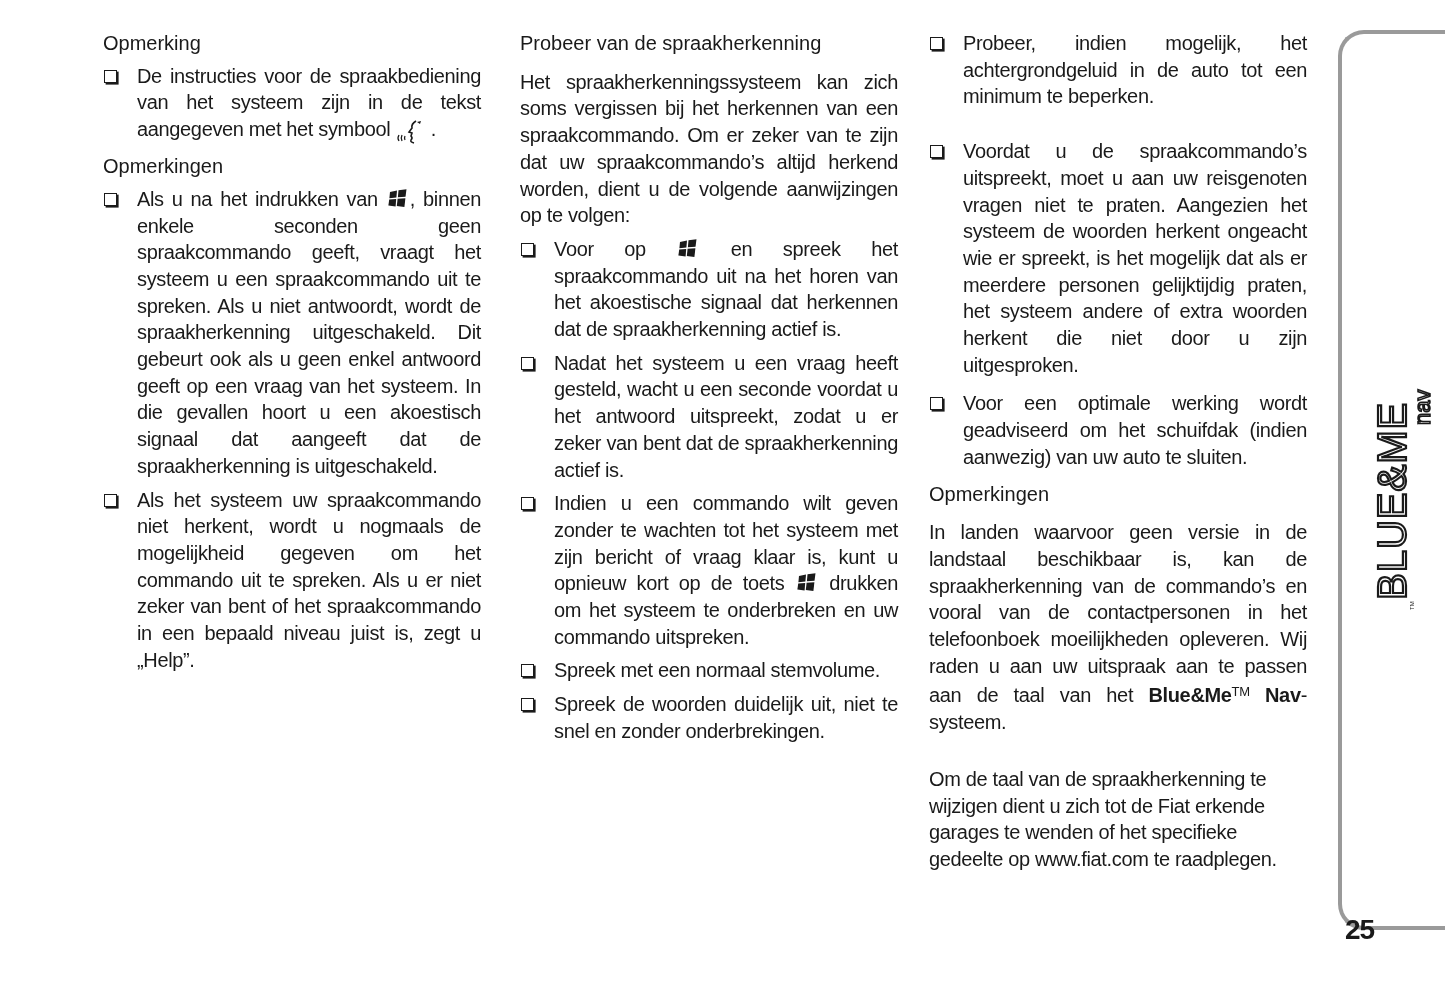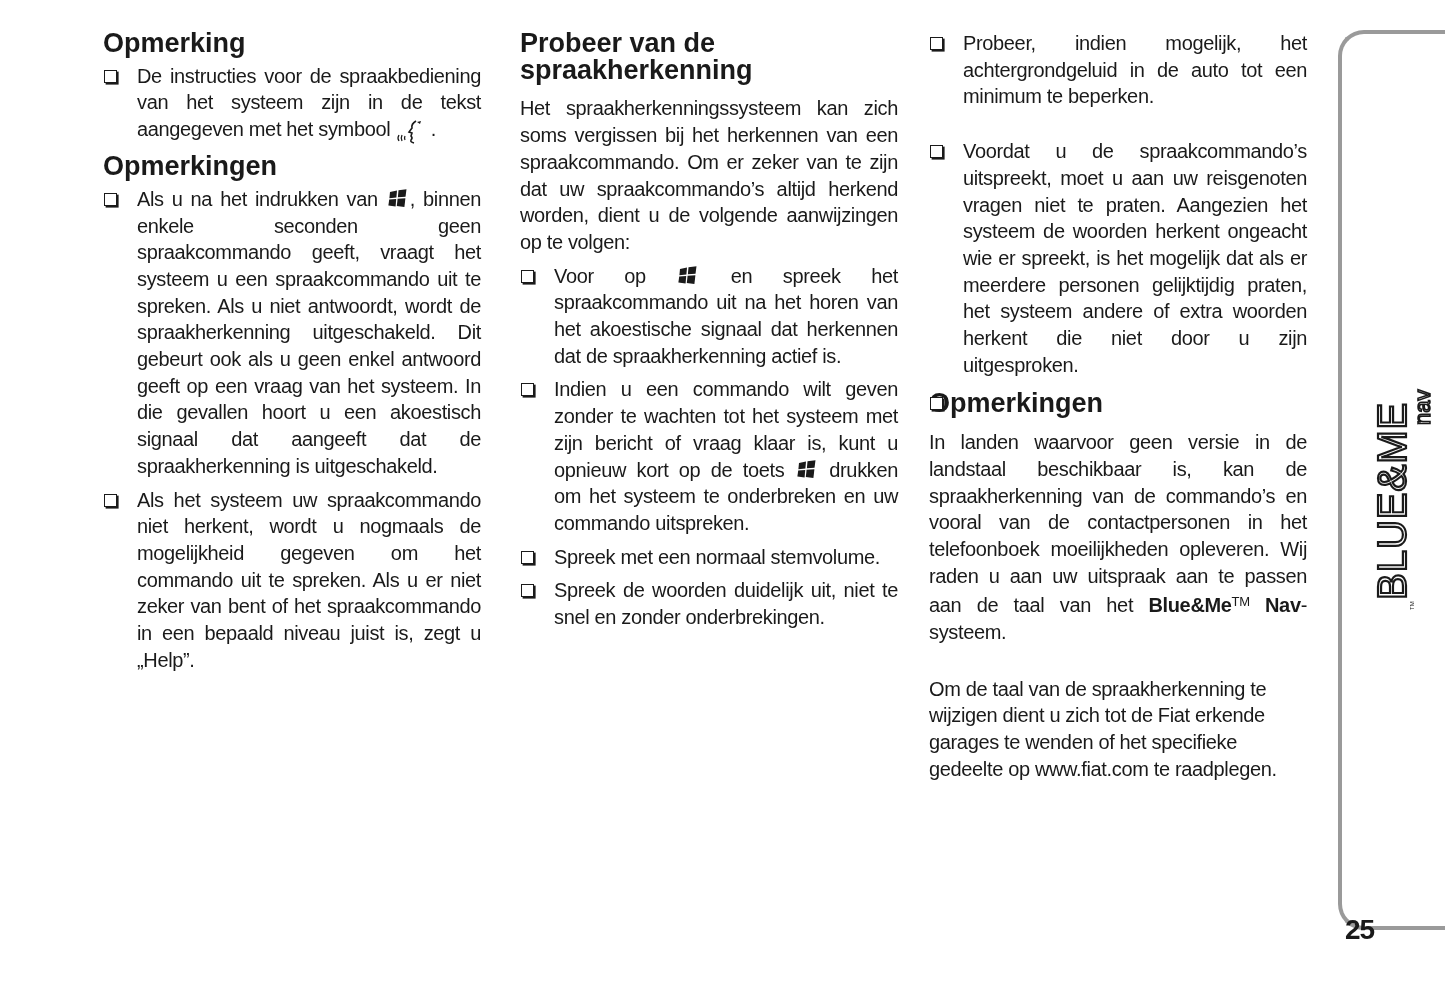--- a/index.html
+++ b/index.html
@@ -21,22 +21,22 @@
       width: 378px;
       font-size: 20px;
       line-height: 26.7px;
       letter-spacing: -0.35px;
     }
     #col1 { left: 103px; }
     #col2 { left: 520px; }
     #col3 { left: 929px; }
 
     .heading {
-      font-weight: bold;
-      font-size: 27px;
+      font-weight: normal;
+      font-size: 20px;
       margin: 0 0 6px 0;
       letter-spacing: 0;
     }
     .para {
       margin: 0 0 7px 0;
       text-align: justify;
     }
     .bullet-list {
       list-style: none;
       margin: 0;
@@ -150,20 +150,24 @@
       <svg class="win-icon" viewBox="0 0 20 20">
         <path d="M2 3 l7 -1.5 l-0.6 7 l-7 0.8 z" fill="#1a1a1a"></path>
         <path d="M10.5 1.2 l8 -1 l-1 7.5 l-7.6 0.6 z" fill="#1a1a1a"></path>
         <path d="M1.2 10.6 l7 -0.6 l-0.6 7.6 l-7.2 -1.2 z" fill="#1a1a1a"></path>
         <path d="M9.6 9.8 l7.8 -0.5 l-1 8.8 l-7.6 -1 z" fill="#1a1a1a"></path>
       </svg>
       <span>en spreek het spraakcommando uit na het horen van het akoestische signaal dat herkennen dat de spraakherkenning actief is.</span>
     </li>
     <li class="bullet-item">
       <span class="bullet-box"></span>
+      <span>Nadat het systeem u een vraag heeft gesteld, wacht u een seconde voordat u het antwoord uitspreekt, zodat u er zeker van bent dat de spraakherkenning actief is.</span>
+    </li>
+    <li class="bullet-item">
+      <span class="bullet-box"></span>
       <span>Indien u een commando wilt geven zonder te wachten tot het systeem met zijn bericht of vraag klaar is, kunt u opnieuw kort op de toets</span>
       <svg class="win-icon" viewBox="0 0 20 20">
         <path d="M2 3 l7 -1.5 l-0.6 7 l-7 0.8 z" fill="#1a1a1a"></path>
         <path d="M10.5 1.2 l8 -1 l-1 7.5 l-7.6 0.6 z" fill="#1a1a1a"></path>
         <path d="M1.2 10.6 l7 -0.6 l-0.6 7.6 l-7.2 -1.2 z" fill="#1a1a1a"></path>
         <path d="M9.6 9.8 l7.8 -0.5 l-1 8.8 l-7.6 -1 z" fill="#1a1a1a"></path>
       </svg>
       <span>drukken om het systeem te onderbreken en uw commando uitspreken.</span>
     </li>
     <li class="bullet-item">
@@ -182,20 +186,21 @@
     <li class="bullet-item" style="margin-bottom:28px;">
       <span class="bullet-box"></span>
       <span>Probeer, indien mogelijk, het achtergrondgeluid in de auto tot een minimum te beperken.</span>
     </li>
     <li class="bullet-item" style="margin-bottom:12px;">
       <span class="bullet-box"></span>
       <span>Voordat u de spraakcommando’s uitspreekt, moet u aan uw reisgenoten vragen niet te praten. Aangezien het systeem de woorden herkent ongeacht wie er spreekt, is het mogelijk dat als er meerdere personen gelijktijdig praten, het systeem andere of extra woorden herkent die niet door u zijn uitgesproken.</span>
     </li>
     <li class="bullet-item">
       <span class="bullet-box"></span>
+      <span>Voor een optimale werking wordt geadviseerd om het schuifdak (indien aanwezig) van uw auto te sluiten.</span>
     </li>
   </ul>
 
   <h3 class="heading" style="margin-top:10px;margin-bottom:12px;">Opmerkingen</h3>
   <p class="para" style="margin-bottom:30px;">
     <span>In landen waarvoor geen versie in de landstaal beschikbaar is, kan de spraakherkenning van de commando’s en vooral van de contactpersonen in het telefoonboek moeilijkheden opleveren. Wij raden u aan uw uitspraak aan te passen aan de taal van het</span>
     <span class="bold">Blue&amp;Me</span><span class="tm">TM</span>
     <span class="bold">Nav</span><span>-systeem.</span>
   </p>
   <p class="para" style="text-align:left;">Om de taal van de spraakherkenning te wijzigen dient u zich tot de Fiat erkende garages te wenden of het specifieke gedeelte op www.fiat.com te raadplegen.</p>

